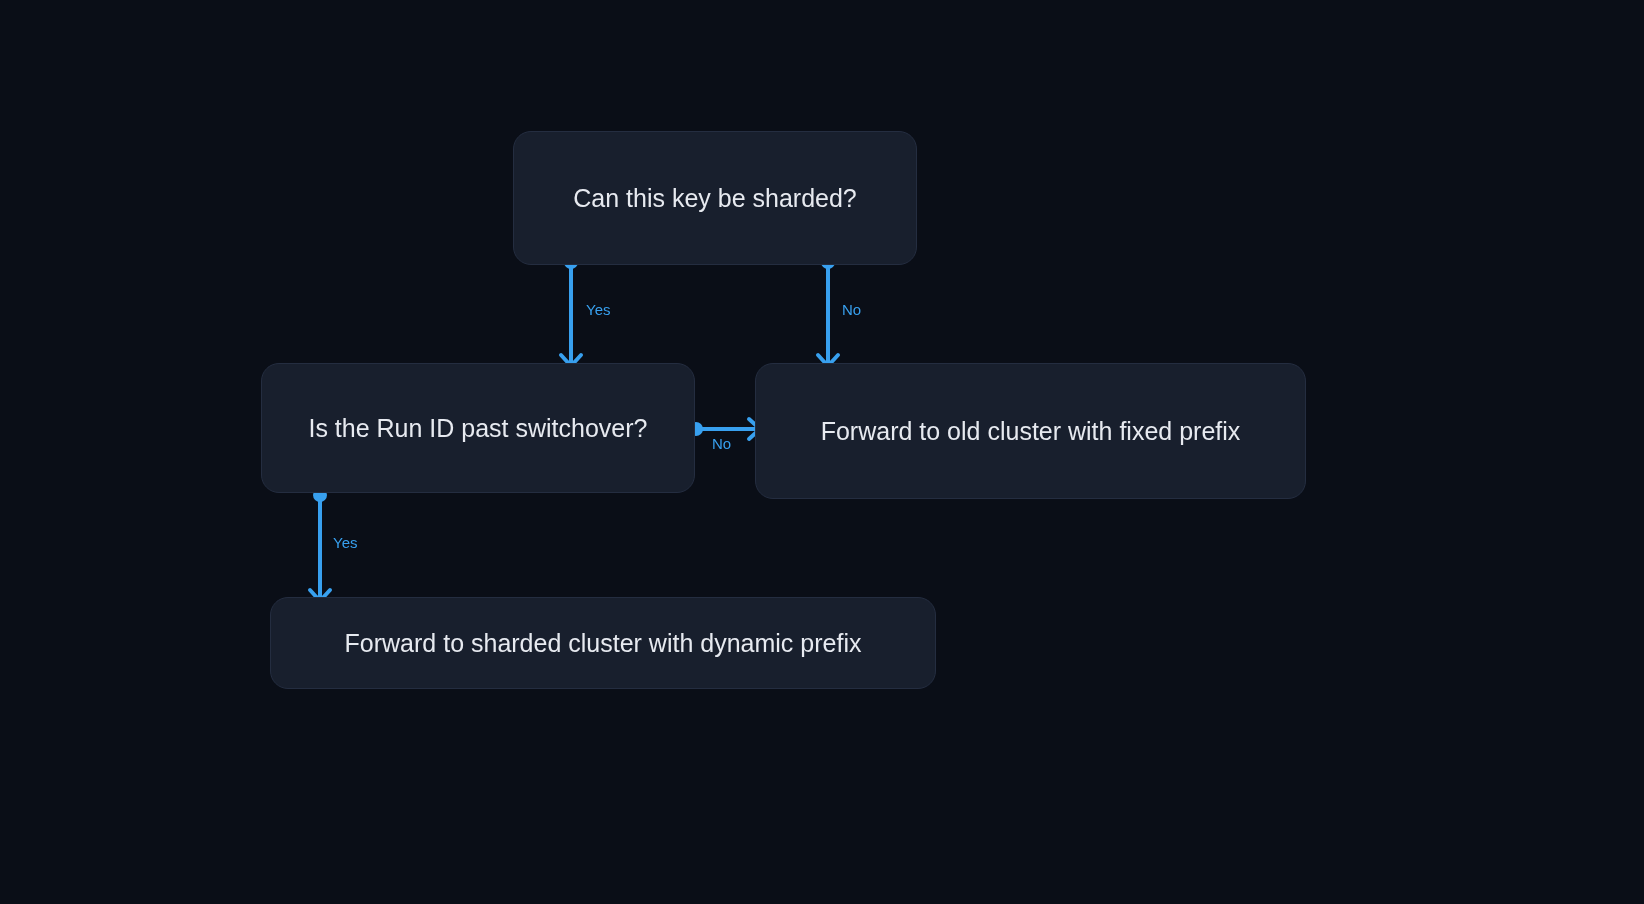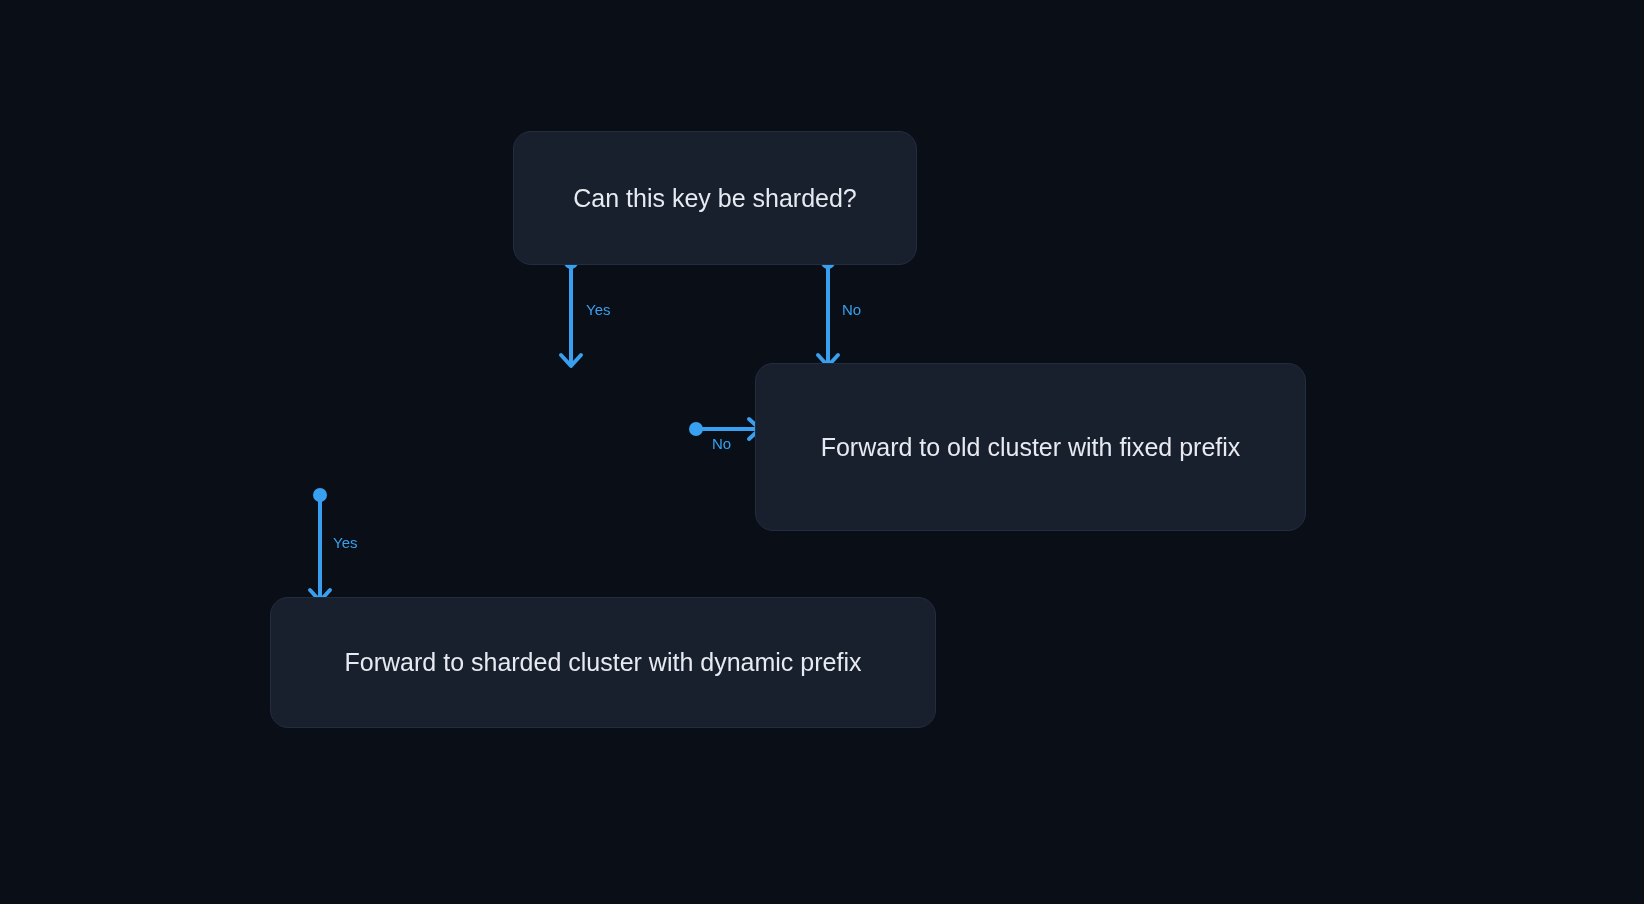--- a/index.html
+++ b/index.html
@@ -26,22 +26,22 @@
     justify-content: center;
     color: var(--text, #e7eaf0);
     font-size: 25px;
     line-height: 1.3;
     text-align: center;
     padding: 0 24px;
     box-sizing: border-box;
   }
   #node-q1 { left: 513px; top: 131px; width: 404px; height: 134px; }
   #node-q2 { left: 261px; top: 363px; width: 434px; height: 130px; }
-  #node-old { left: 755px; top: 363px; width: 551px; height: 168px; }
-  #node-sharded { left: 270px; top: 597px; width: 666px; height: 131px; }
+  #node-old { left: 755px; top: 363px; width: 551px; height: 136px; }
+  #node-sharded { left: 270px; top: 597px; width: 666px; height: 92px; }
 
   .edges {
     position: absolute;
     left: 0;
     top: 0;
     width: 1644px;
     height: 904px;
     pointer-events: none;
   }
   .edges line {
@@ -96,20 +96,21 @@
 
     <g>
       <circle cx="320" cy="495" r="7"></circle>
       <line x1="320" y1="497" x2="320" y2="599"></line>
       <polyline points="310,590 320,601 330,590"></polyline>
     </g>
   </svg>
 
   <div class="node" id="node-q1">Can this key be sharded?</div>
 
+  <div class="node" id="node-q2">Is the Run ID past switchover?</div>
 
   <div class="node" id="node-old">Forward to old cluster with fixed prefix</div>
 
   <div class="node" id="node-sharded">Forward to sharded cluster with dynamic prefix</div>
 
   <span class="edge-label" id="label-yes-1">Yes</span>
 
   <span class="edge-label" id="label-no-1">No</span>
 
   <span class="edge-label" id="label-no-2">No</span>

